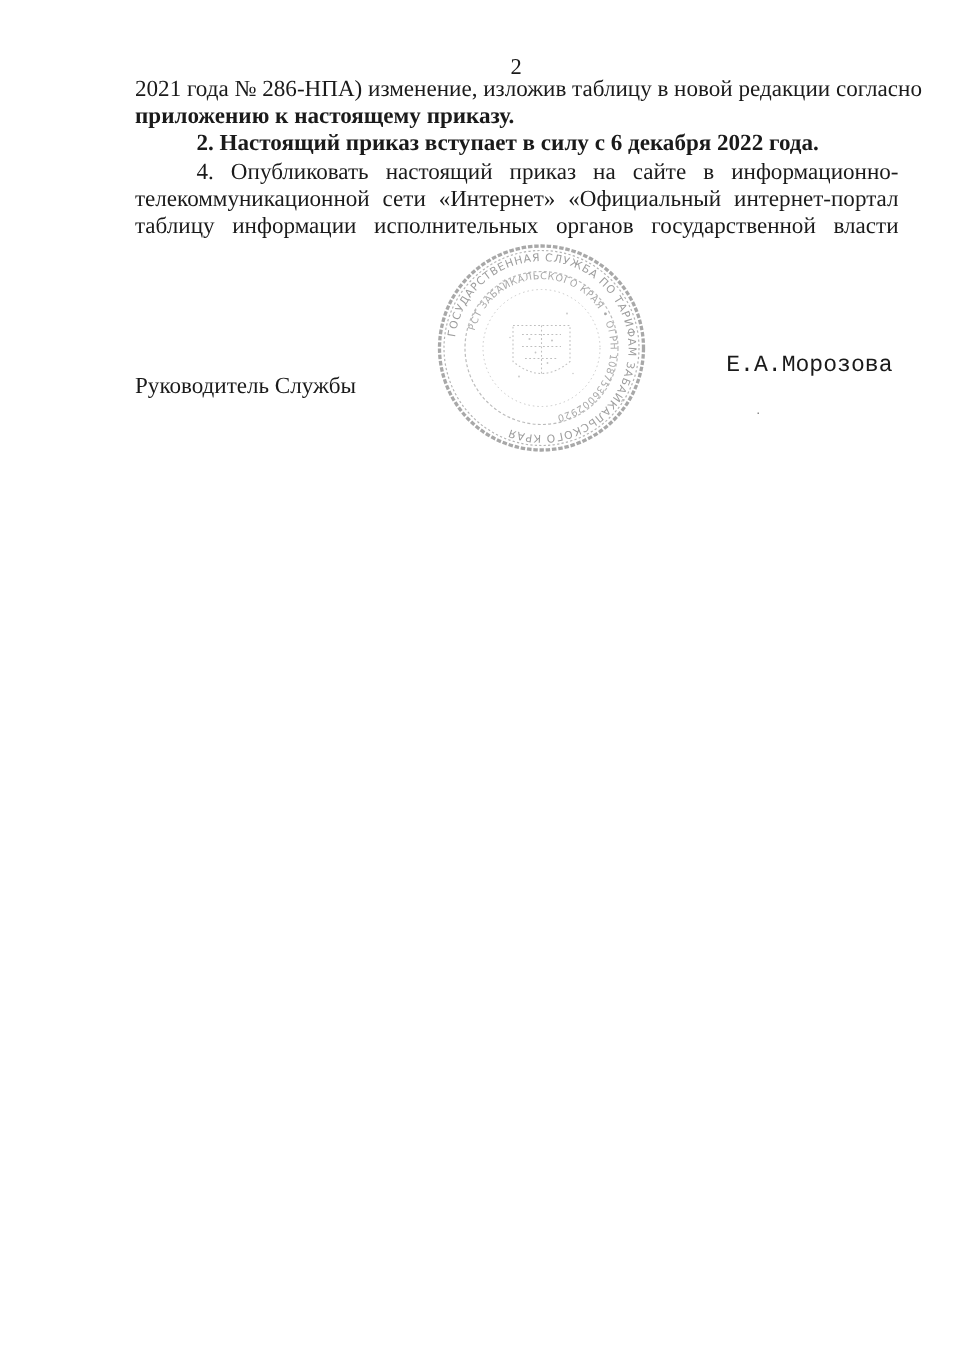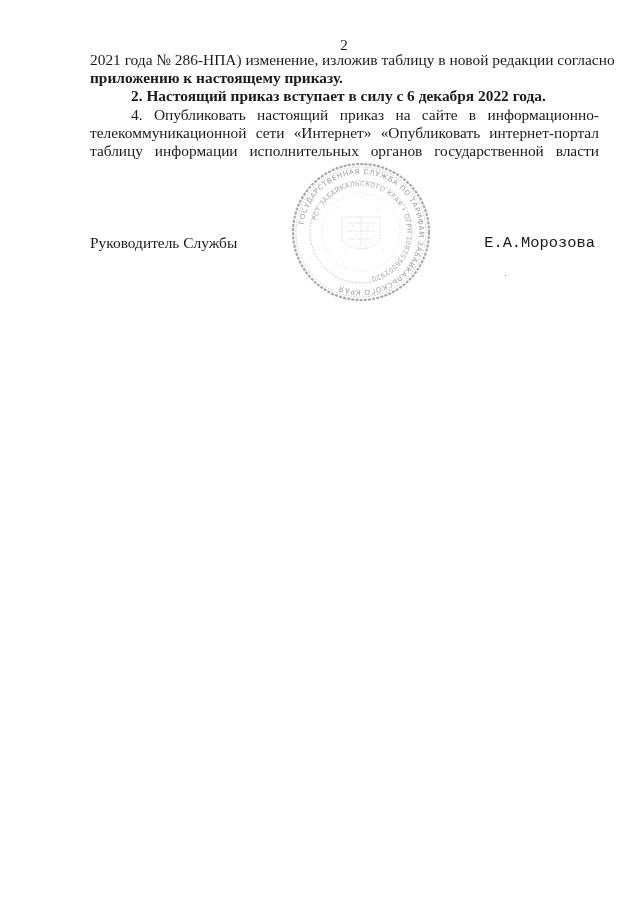--- a/index.html
+++ b/index.html
@@ -55,21 +55,21 @@
       position: absolute;
       top: 234px;
       left: 90px;
       width: 509px;
       font-size: 15.4px;
       line-height: 18px;
     }
     .sig-title {
       position: absolute;
       left: 0;
-      top: 0;
+      top: 15px;
     }
     .sig-name {
       position: absolute;
       right: 4px;
       top: 0;
       font-family: Liberation Mono, monospace;
     }
     .seal {
       position: absolute;
       left: 290px;
@@ -94,21 +94,21 @@
 
 <div class="page">
 
   <div class="page-number">2</div>
 
   <div class="body-text">
     <span class="line">2021 года № 286-НПА) изменение, изложив таблицу в новой редакции согласно</span>
     <span class="line last">приложению к настоящему приказу.</span>
     <span class="line last indent">2.  Настоящий приказ вступает в силу с 6 декабря 2022 года.</span>
     <span class="line indent">4. Опубликовать настоящий приказ на сайте в информационно-</span>
-    <span class="line">телекоммуникационной сети «Интернет» «Опубликовать интернет-портал</span>
+    <span class="line">телекоммуникационной сети «Интернет» «Официальный интернет-портал</span>
     <span class="line">таблицу информации исполнительных органов государственной власти</span>
   </div>
 
   <div class="seal">
     <svg viewBox="0 0 142 142" xmlns="http://www.w3.org/2000/svg">
       <defs>
         <path id="seal-outer-path" d="M71,71 m-58,0 a58,58 0 1,1 116,0 a58,58 0 1,1 -116,0"></path>
         <path id="seal-inner-path" d="M71,71 m-46,0 a46,46 0 1,1 92,0 a46,46 0 1,1 -92,0"></path>
       </defs>
       <circle cx="71" cy="71" r="68" fill="none" stroke="#9a9a9a" stroke-width="2.2" stroke-dasharray="3 1.2"></circle>

